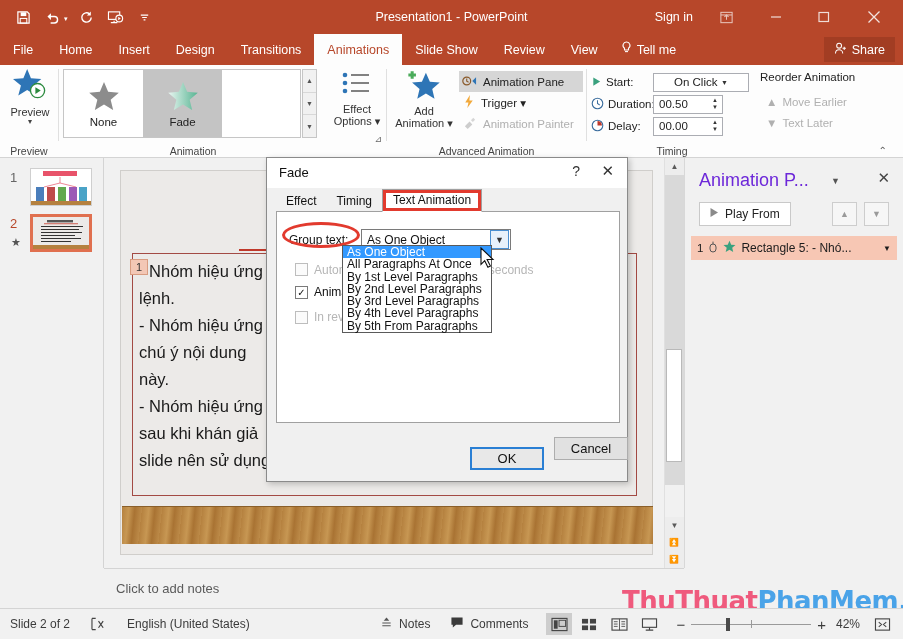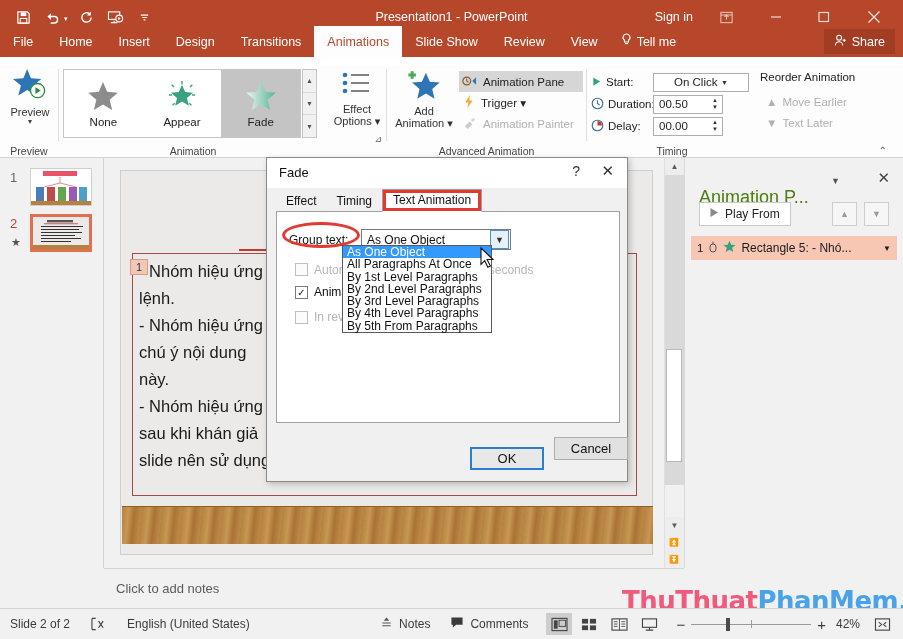--- a/index.html
+++ b/index.html
@@ -34,21 +34,21 @@
   }
   .restore-btn {
     position: absolute; right: 160px; top: 5px; width: 34px; height: 24px;
     display: flex; align-items: center; justify-content: center;
   }
   .wctrl { position: absolute; top: 0; height: 34px; width: 46px; display: flex; align-items: center; justify-content: center; }
   .wctrl.min { right: 104px; } .wctrl.max { right: 56px; } .wctrl.close { right: 6px; }
 
   
   .tabstrip {
-    position: absolute; left: 0; top: 26px; width: 903px; height: 31px;
+    position: absolute; left: 0; top: 34px; width: 903px; height: 31px;
     background: #b7472a; display: flex; align-items: stretch;
   }
   .tab {
     display: flex; align-items: center; padding: 0 13px;
     font-size: 12.5px; color: #fff; height: 31px; white-space: nowrap;
   }
   .tab.active { background: #fdfdfd; color: #b7472a; }
   .tellme { display: flex; align-items: center; gap: 5px; padding: 0 10px; font-size: 12.5px; color: #fff; }
   .share-btn {
     position: absolute; right: 8px; top: 3px; height: 25px;
@@ -192,21 +192,21 @@
   .vs-btn { width: 19px; height: 17px; display:flex; align-items:center; justify-content:center; font-size: 8px; color:#5a5a5a; background:#ededed; }
   .vs-track { position:absolute; top:17px; width:19px; height:310px; background:#d9d9d9;}
   .vs-thumb { position:absolute; left:1px; top:174px; width:16px; height:113px; background:#fff; border:1px solid #b9b9b9; }
   .vs-bottom { position:absolute; bottom:0; width:19px; }
 
   
   .animpane {
     position: absolute; left: 684px; top: 158px; width: 219px; height: 410px;
     background: #f1f1f1; border-left: 1px solid #d8d8d8;
   }
-  .ap-title { position: absolute; left: 14px; top: 12px; font-size: 18px; color: #4d7c0f; margin-top: 17px; }
+  .ap-title { position: absolute; left: 14px; top: 12px; font-size: 18px; color: #6d28d9; }
   .ap-caret { position: absolute; left: 146px; top: 18px; font-size: 9px; color: #555; }
   .ap-close { position: absolute; right: 13px; top: 11px; font-size: 15px; color: #444; }
   .ap-play {
     position: absolute; left: 14px; top: 44px; height: 24px; min-width: 92px;
     border: 1px solid #c9c9c9; background: #fff; display: flex; align-items: center;
     gap: 6px; padding: 0 9px; font-size: 12px; color: #222;
   }
   .ap-up, .ap-dn {
     position: absolute; top: 44px; width: 25px; height: 24px; border: 1px solid #cdcdcd;
     background: #f6f6f6; display:flex; align-items:center; justify-content:center;
@@ -435,29 +435,20 @@
 
     <div class="grp g-anim">
       <div class="gallery">
         <div class="gal-item">
           <span>
             <svg width="32" height="30" viewBox="0 0 34 32">
                 <path d="M17 2l4.4 10.6 11.4.9-8.7 7.5 2.7 11.1L17 26.1 7.2 32.1l2.7-11.1-8.7-7.5 11.4-.9z" fill="#8c8c8c"></path>
               </svg>
           </span>
           <span class="gal-name">None</span>
-        </div>
-        <div class="gal-item">
-          <span>
-            <svg width="32" height="30" viewBox="0 0 34 32">
-                <path d="M17 5l3.3 7.8 8.5.7-6.5 5.6 2 8.3L17 23l-7.3 4.4 2-8.3-6.5-5.6 8.5-.7z" fill="#3aa17e"></path>
-                <path d="M17 1v3.5M6 5l2.4 2.4M28 5l-2.4 2.4M3 16h3.3M31 16h-3.3M7 27l2.2-2.2M27 27l-2.2-2.2" stroke="#3aa17e" stroke-width="1.5"></path>
-              </svg>
-          </span>
-          <span class="gal-name">Appear</span>
         </div>
         <div class="gal-item selected">
           <span>
             <svg width="32" height="30" viewBox="0 0 34 32">
                 <defs>
                   <linearGradient id="fg" x1="0" y1="0" x2="1" y2="0">
                     <stop offset="0" stop-color="#e9f6f1"></stop>
                     <stop offset="1" stop-color="#57b492"></stop>
                   </linearGradient>
                 </defs>

